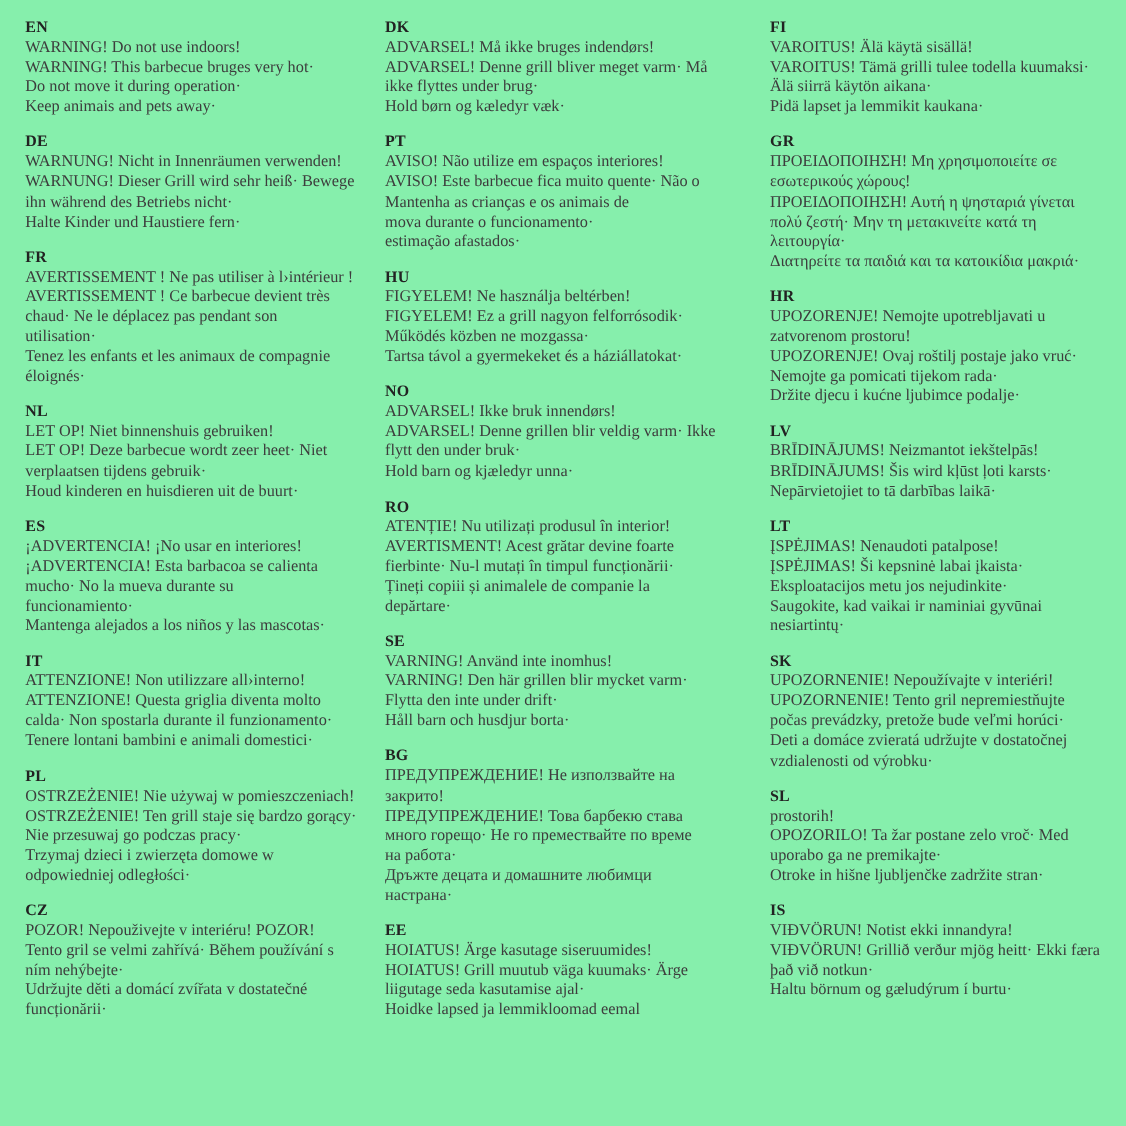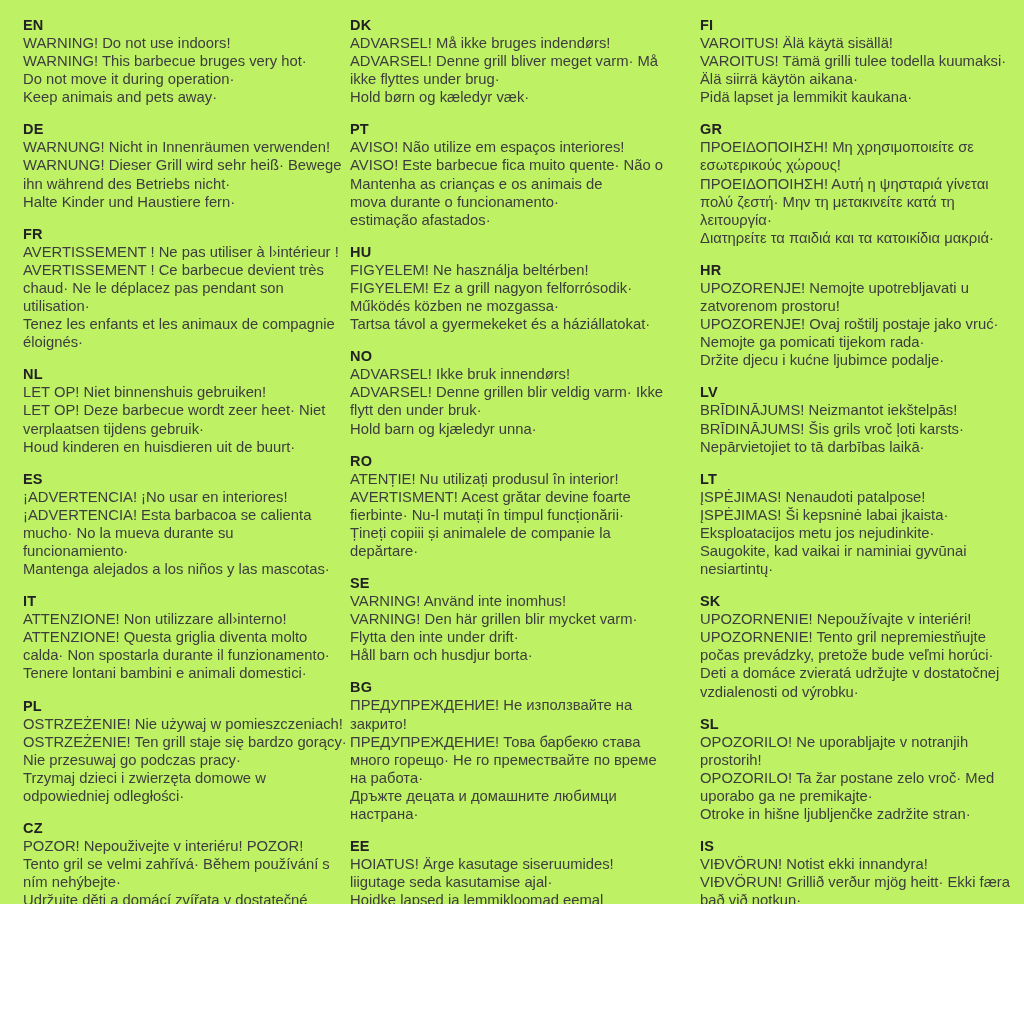--- a/index.html
+++ b/index.html
@@ -3,25 +3,25 @@
 <meta charset="utf-8">
 <style>
   html, body {
     margin: 0;
     padding: 0;
     background: #ffffff;
   }
   .page {
     position: relative;
     width: 1024px;
-    height: 904px;
-    background: #bef264;
+    height: 1024px;
+    background: #86efac;
     box-sizing: border-box;
     padding: 16px 0 0 23px;
-    font-family: Liberation Sans, sans-serif;
+    font-family: Liberation Serif, serif;
     color: #3d3d3d;
     overflow: hidden;
   }
   .cols {
     display: grid;
     grid-template-columns: 327px 350px 324px;
   }
   .col {
     min-width: 0;
   }
@@ -161,20 +161,21 @@
           <div class="line">закрито!</div>
           <div class="line">ПРЕДУПРЕЖДЕНИЕ! Това барбекю става</div>
           <div class="line">много горещо· Не го премествайте по време</div>
           <div class="line">на работа·</div>
           <div class="line">Дръжте децата и домашните любимци</div>
           <div class="line">настрана·</div>
         </section>
         <section class="lang-section">
           <div class="lang-code">EE</div>
           <div class="line">HOIATUS! Ärge kasutage siseruumides!</div>
+          <div class="line">HOIATUS! Grill muutub väga kuumaks· Ärge</div>
           <div class="line">liigutage seda kasutamise ajal·</div>
           <div class="line">Hoidke lapsed ja lemmikloomad eemal</div>
         </section>
       </div>
     <div class="col" id="col-2">
         <section class="lang-section">
           <div class="lang-code">FI</div>
           <div class="line">VAROITUS! Älä käytä sisällä!</div>
           <div class="line">VAROITUS! Tämä grilli tulee todella kuumaksi·</div>
           <div class="line">Älä siirrä käytön aikana·</div>
@@ -193,42 +194,41 @@
           <div class="lang-code">HR</div>
           <div class="line">UPOZORENJE! Nemojte upotrebljavati u</div>
           <div class="line">zatvorenom prostoru!</div>
           <div class="line">UPOZORENJE! Ovaj roštilj postaje jako vruć·</div>
           <div class="line">Nemojte ga pomicati tijekom rada·</div>
           <div class="line">Držite djecu i kućne ljubimce podalje·</div>
         </section>
         <section class="lang-section">
           <div class="lang-code">LV</div>
           <div class="line">BRĪDINĀJUMS! Neizmantot iekštelpās!</div>
-          <div class="line">BRĪDINĀJUMS! Šis grils vroč ļoti karsts·</div>
+          <div class="line">BRĪDINĀJUMS! Šis wird kļūst ļoti karsts·</div>
           <div class="line">Nepārvietojiet to tā darbības laikā·</div>
         </section>
         <section class="lang-section">
           <div class="lang-code">LT</div>
           <div class="line">ĮSPĖJIMAS! Nenaudoti patalpose!</div>
           <div class="line">ĮSPĖJIMAS! Ši kepsninė labai įkaista·</div>
           <div class="line">Eksploatacijos metu jos nejudinkite·</div>
           <div class="line">Saugokite, kad vaikai ir naminiai gyvūnai</div>
           <div class="line">nesiartintų·</div>
         </section>
         <section class="lang-section">
           <div class="lang-code">SK</div>
           <div class="line">UPOZORNENIE! Nepoužívajte v interiéri!</div>
           <div class="line">UPOZORNENIE! Tento gril nepremiestňujte</div>
           <div class="line">počas prevádzky, pretože bude veľmi horúci·</div>
           <div class="line">Deti a domáce zvieratá udržujte v dostatočnej</div>
           <div class="line">vzdialenosti od výrobku·</div>
         </section>
         <section class="lang-section">
           <div class="lang-code">SL</div>
-          <div class="line">OPOZORILO! Ne uporabljajte v notranjih</div>
           <div class="line">prostorih!</div>
           <div class="line">OPOZORILO! Ta žar postane zelo vroč· Med</div>
           <div class="line">uporabo ga ne premikajte·</div>
           <div class="line">Otroke in hišne ljubljenčke zadržite stran·</div>
         </section>
         <section class="lang-section">
           <div class="lang-code">IS</div>
           <div class="line">VIÐVÖRUN! Notist ekki innandyra!</div>
           <div class="line">VIÐVÖRUN! Grillið verður mjög heitt· Ekki færa</div>
           <div class="line">það við notkun·</div>

